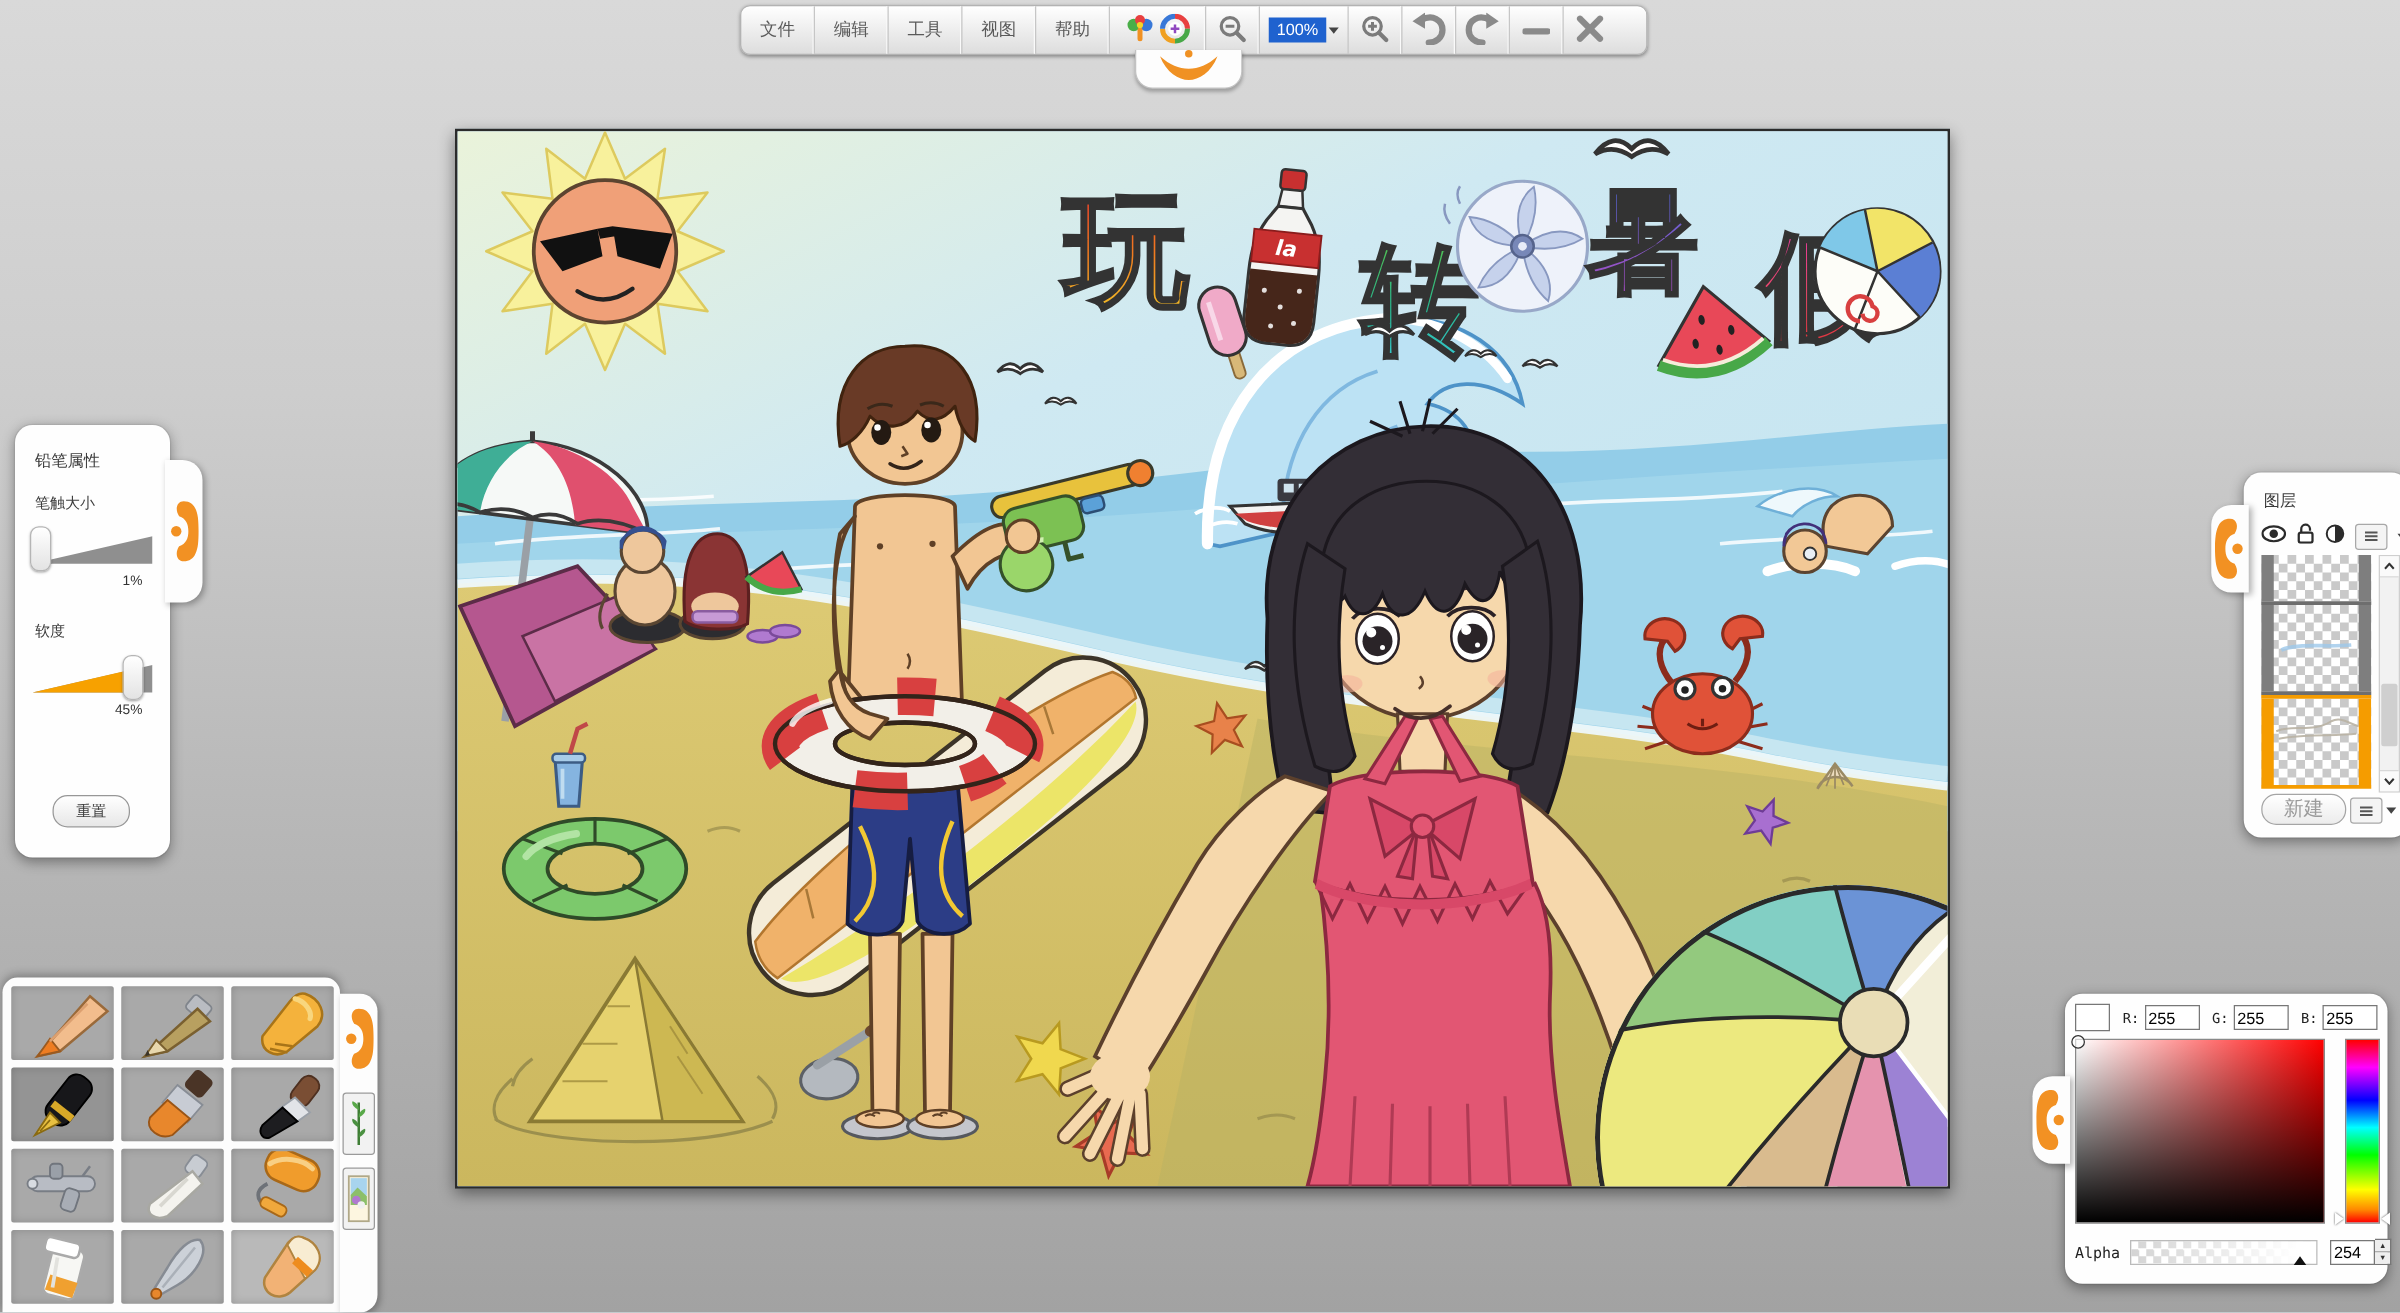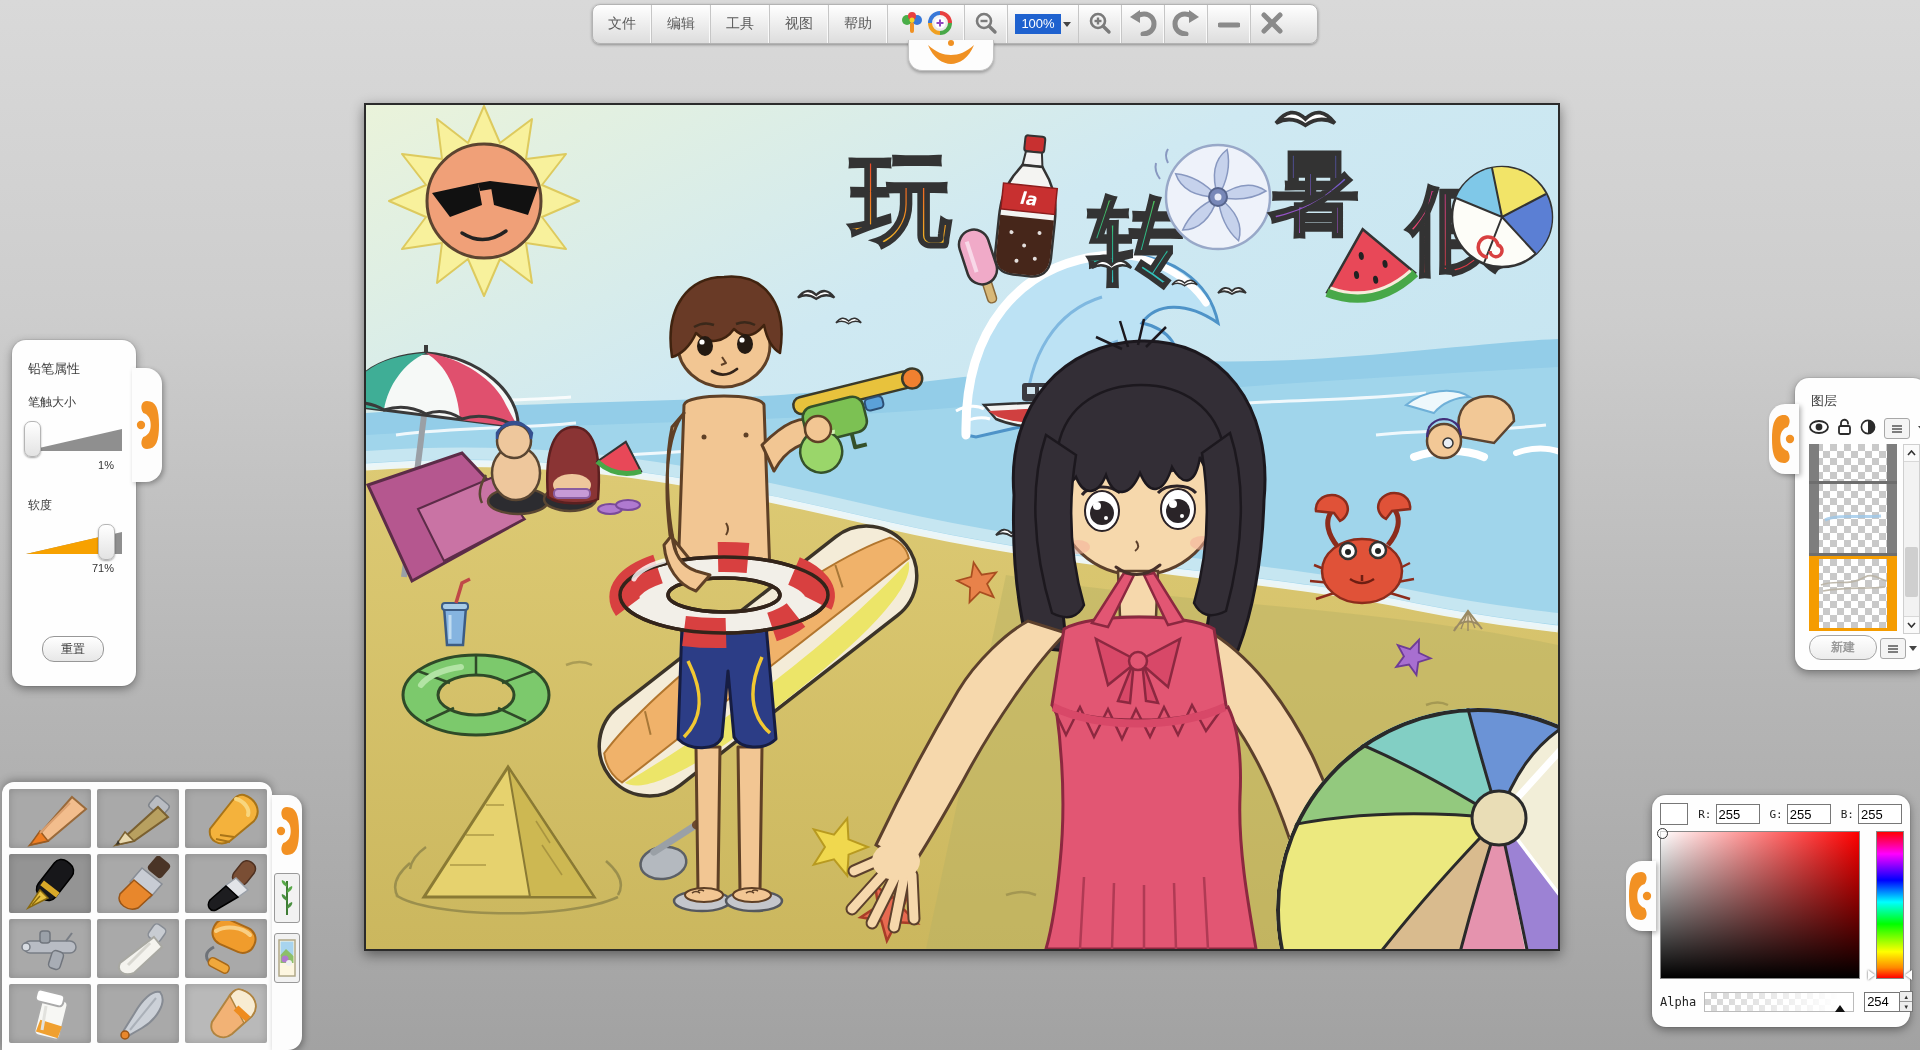--- a/index.html
+++ b/index.html
@@ -56,21 +56,21 @@
   .lrow{position:relative;width:100%;overflow:hidden;border-bottom:3px solid #6e6e6e;box-sizing:border-box;}
   .checker{background:conic-gradient(#c9c9c9 25%,#fff 0 50%,#c9c9c9 0 75%,#fff 0) 0 0/14px 14px;}
   .lbar{position:absolute;top:0;bottom:0;width:10px;background:#7e7e7e;}
   .lrow.sel .lbar{background:#f59c00;}
   .lrow.sel{border-top:3px solid #f59c00;border-bottom:3px solid #f59c00;}
   .scroll{position:absolute;left:108px;top:66px;width:17px;height:190px;background:#f2f2f2;border:1px solid #cfcfcf;box-sizing:border-box;}
   .sarrow{height:16px;display:flex;align-items:center;justify-content:center;background:#fafafa;border-bottom:1px solid #d8d8d8;}
   .sarrow.bottom{position:absolute;bottom:0;width:100%;border-top:1px solid #d8d8d8;border-bottom:none;}
   .sthumb{position:absolute;left:1px;right:1px;top:102px;height:50px;background:#cfcfcf;border-radius:2px;}
   .new-btn{position:absolute;left:14px;bottom:10px;width:66px;height:23px;border-radius:12px;border:1px solid #a5a5a5;
-      background:linear-gradient(#fff,#ececec);font-size:12px;color:#9b9b9b;display:flex;align-items:center;justify-content:center;font-weight:bold;}
+      background:linear-gradient(#fff,#ececec);font-size:16px;color:#9b9b9b;display:flex;align-items:center;justify-content:center;}
   .lmenu2{position:absolute;right:10px;bottom:11px;display:flex;align-items:center;gap:3px;}
   
   .colors{left:1652px;top:795px;width:258px;height:232px;padding:8px;box-sizing:border-box;}
   .crow{display:flex;align-items:center;gap:4px;}
   .swatch{width:46px;height:20px;border:1px solid #777;background:#fff;}
   .clabel{font-family:"DejaVu Sans Mono",monospace;font-size:11px;color:#222;margin-left:6px;}
   .cinput{width:38px;height:18px;border:1px solid #777;font-size:13px;font-family:"Liberation Sans",sans-serif;padding:0 2px;}
   .svbox{position:absolute;left:8px;top:36px;width:198px;height:146px;border:1px solid #888;
       background:linear-gradient(to top,#000,rgba(0,0,0,0)),linear-gradient(to right,#fff,#f00);}
   .svcursor{position:absolute;left:-4px;top:-4px;width:9px;height:9px;border:1.5px solid #333;border-radius:50%;background:rgba(255,255,255,.6);}
@@ -194,21 +194,21 @@
   </div>
   <div class="pvalue">1%</div>
   <div class="plabel" style="padding-top:26px;">软度</div>
   <div class="wedge-wrap">
     <svg width="96" height="36" viewBox="0 0 96 36">
         <polygon points="0,30 96,8 96,30" fill="#8f8f8f"></polygon>
         <polygon points="0,30 82,11 82,30" fill="#f7a100"></polygon>
       </svg>
     <div class="slider-handle" style="left:72px;"></div>
   </div>
-  <div class="pvalue">71%</div>
+  <div class="pvalue">45%</div>
   <div class="reset-btn">重置</div>
 </div>
 
 <div class="abs brushes">
   <div class="bgrid">
     <div class="tile">
         <svg width="80" height="56" viewBox="0 0 80 56">
           <path d="M62 6 L76 18 L38 50 L20 54 Z" fill="#f2bd8d" stroke="#9a6a3a" stroke-width="2"></path>
           <path d="M38 50 L20 54 L30 40 Z" fill="#ee7d22" stroke="#9a5a20" stroke-width="1.5"></path>
           <line x1="60" y1="12" x2="30" y2="42" stroke="#dca070" stroke-width="2"></line>

